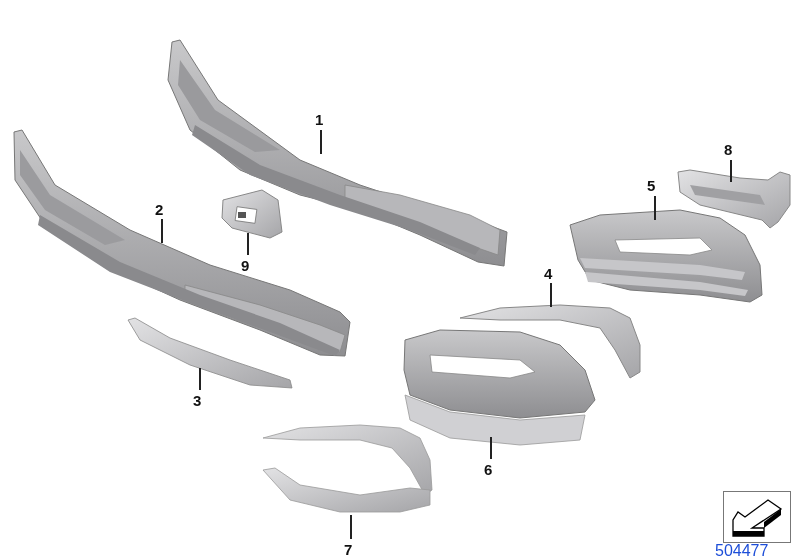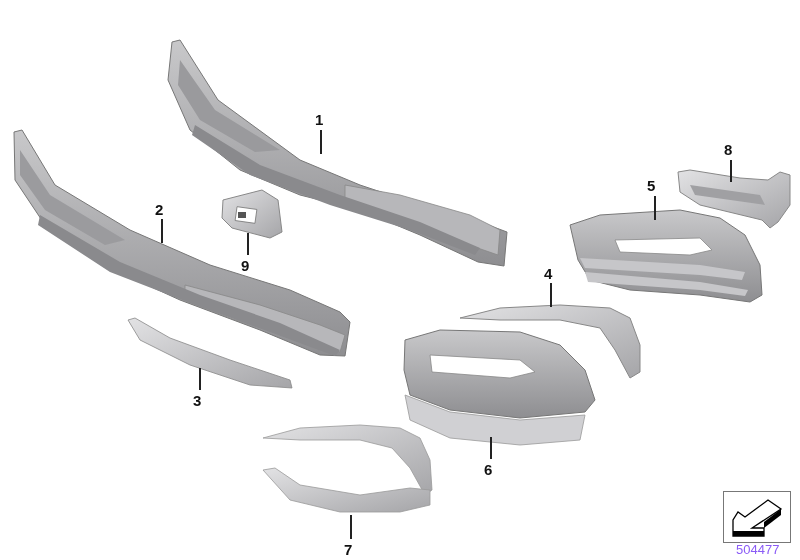--- a/index.html
+++ b/index.html
@@ -1,20 +1,20 @@
 <!DOCTYPE html>
 <html><head>
 <meta charset="utf-8">
 <style>
   html,body{margin:0;padding:0;background:#ffffff;}
   body{width:800px;height:560px;position:relative;overflow:hidden;font-family:"Liberation Sans",sans-serif;}
   svg.diagram{position:absolute;left:0;top:0;width:800px;height:560px;}
   .callout{position:absolute;font-weight:bold;font-size:15px;color:#111;line-height:1;}
   .leader{position:absolute;width:1.5px;background:#222;}
-  .docid{position:absolute;left:736px;top:542px;font-size:13px;color:#8b5cf6;}
+  .docid{position:absolute;left:715px;top:542px;font-size:16px;color:#1d4ed8;}
   .navbox{position:absolute;left:723px;top:491px;width:66px;height:50px;border:1px solid #777;background:#fff;}
 </style>
 </head>
 <body>
 
 <svg class="diagram" viewBox="0 0 800 560" xmlns="http://www.w3.org/2000/svg">
   <defs>
     <linearGradient id="g1" x1="0" y1="0" x2="0" y2="1">
       <stop offset="0" stop-color="#c8c8ca"></stop>
       <stop offset="1" stop-color="#8e8e91"></stop>

